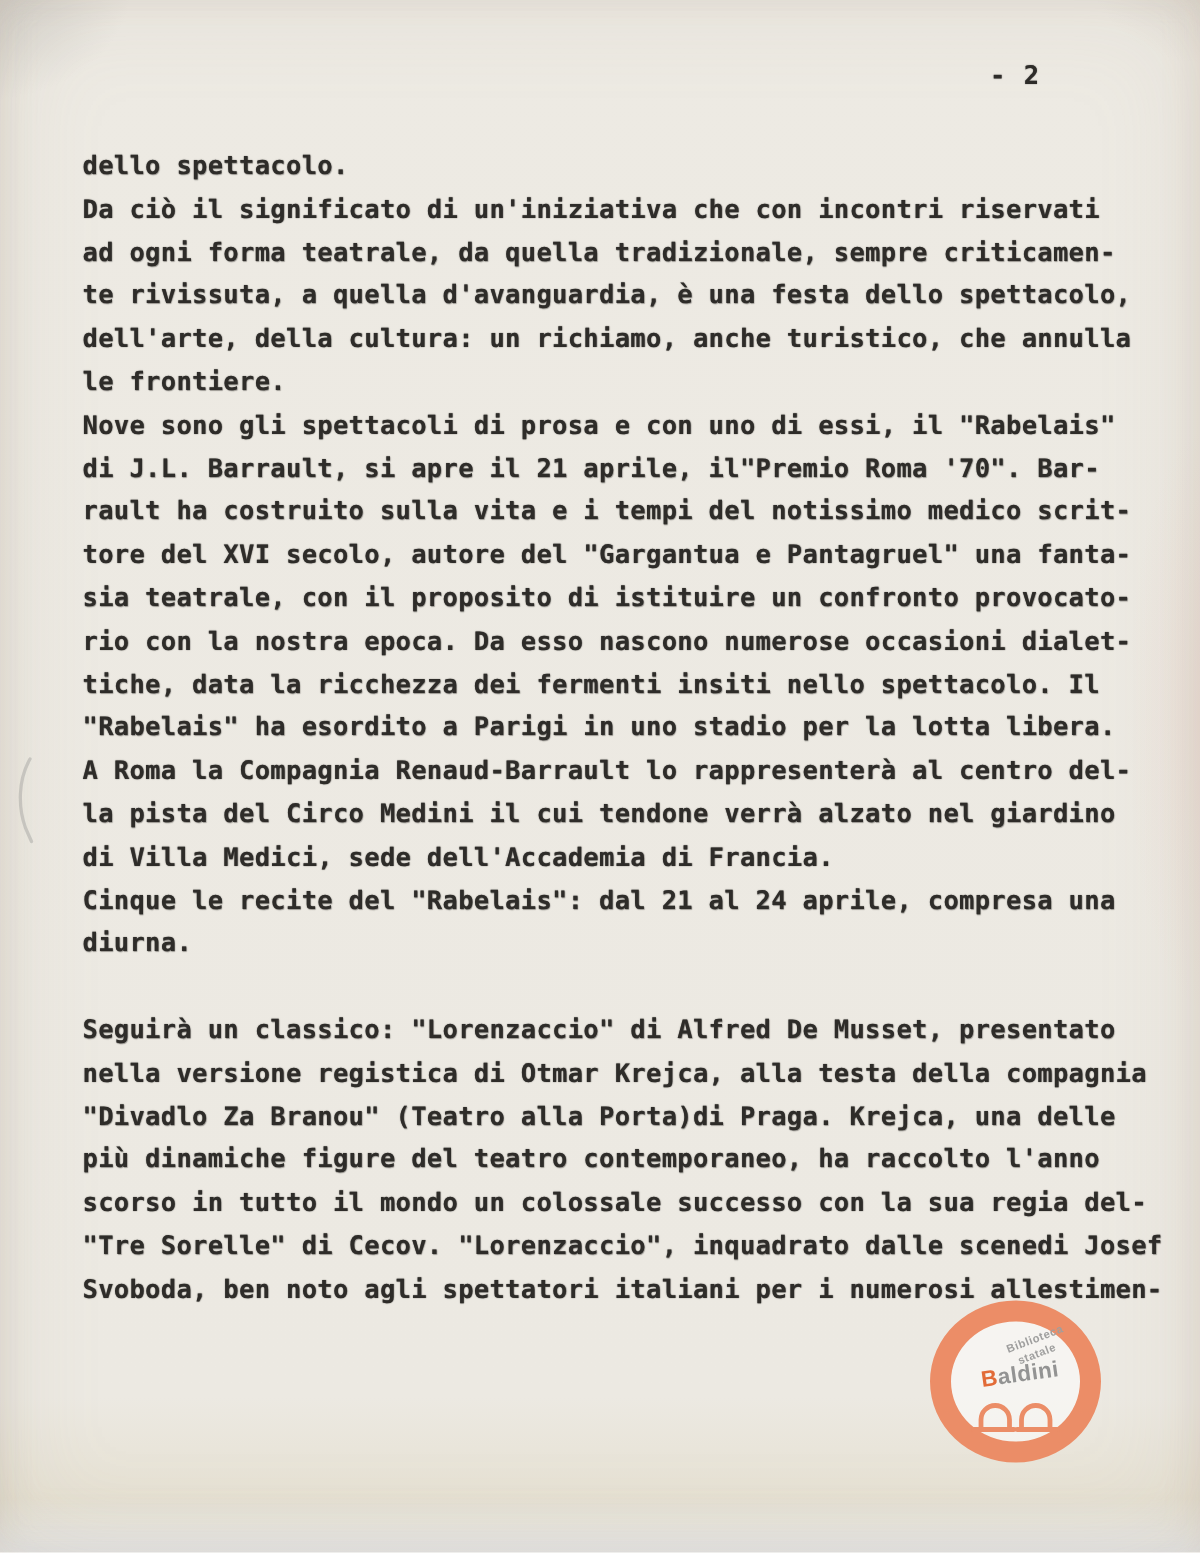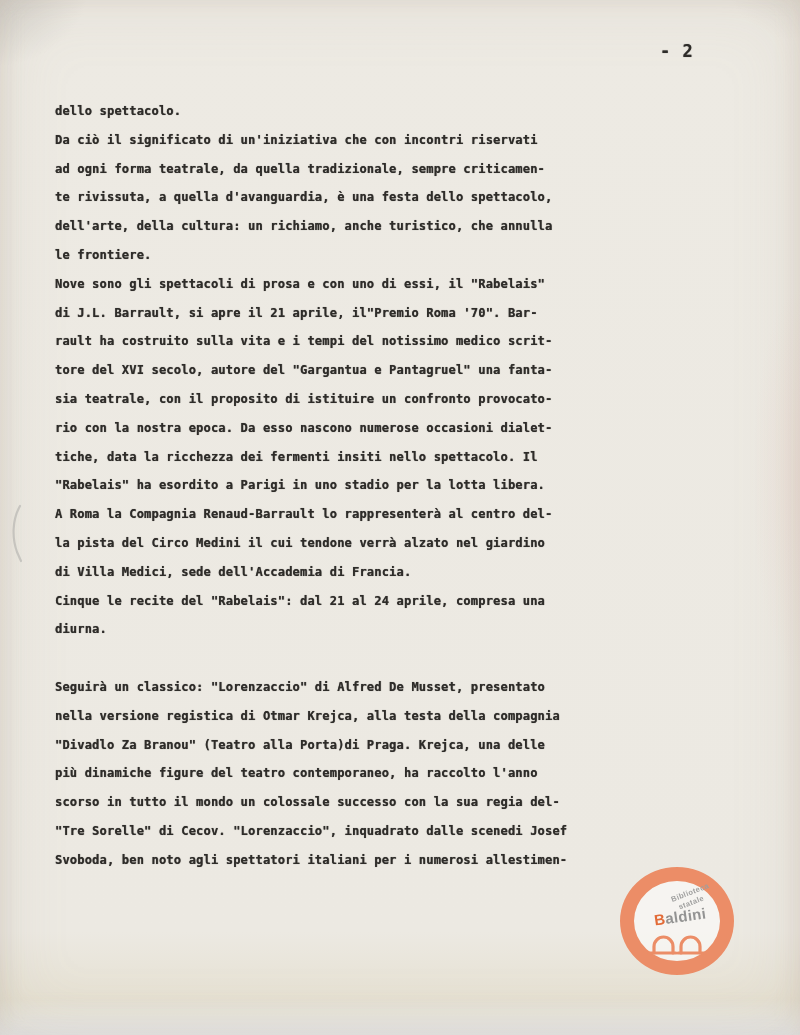--- a/index.html
+++ b/index.html
@@ -25,21 +25,21 @@
   .page-number {
     position: absolute; left: 660px; top: 41px;
     font-size: 17px; font-weight: bold;
     color: #2e2c29;
     letter-spacing: 1px;
     text-shadow: 0 0 0.8px rgba(46,44,41,.75);
   }
   .textblock {
     position: absolute; left: 55px;
     width: 720px;
-    font-size: 12px; font-weight: bold;
+    font-size: 17px; font-weight: bold;
     line-height: 28.8px;
     letter-spacing: 0.2px;
     color: #2e2c29;
     text-shadow: 0 0 0.8px rgba(46,44,41,.65), 0.4px 0.4px 0.6px rgba(46,44,41,.35);
     white-space: pre;
   }
   .para1 { top: 97px; }
   .para2 { top: 673px; }
   .tline { height: 28.8px; }
   .pencil-mark {

